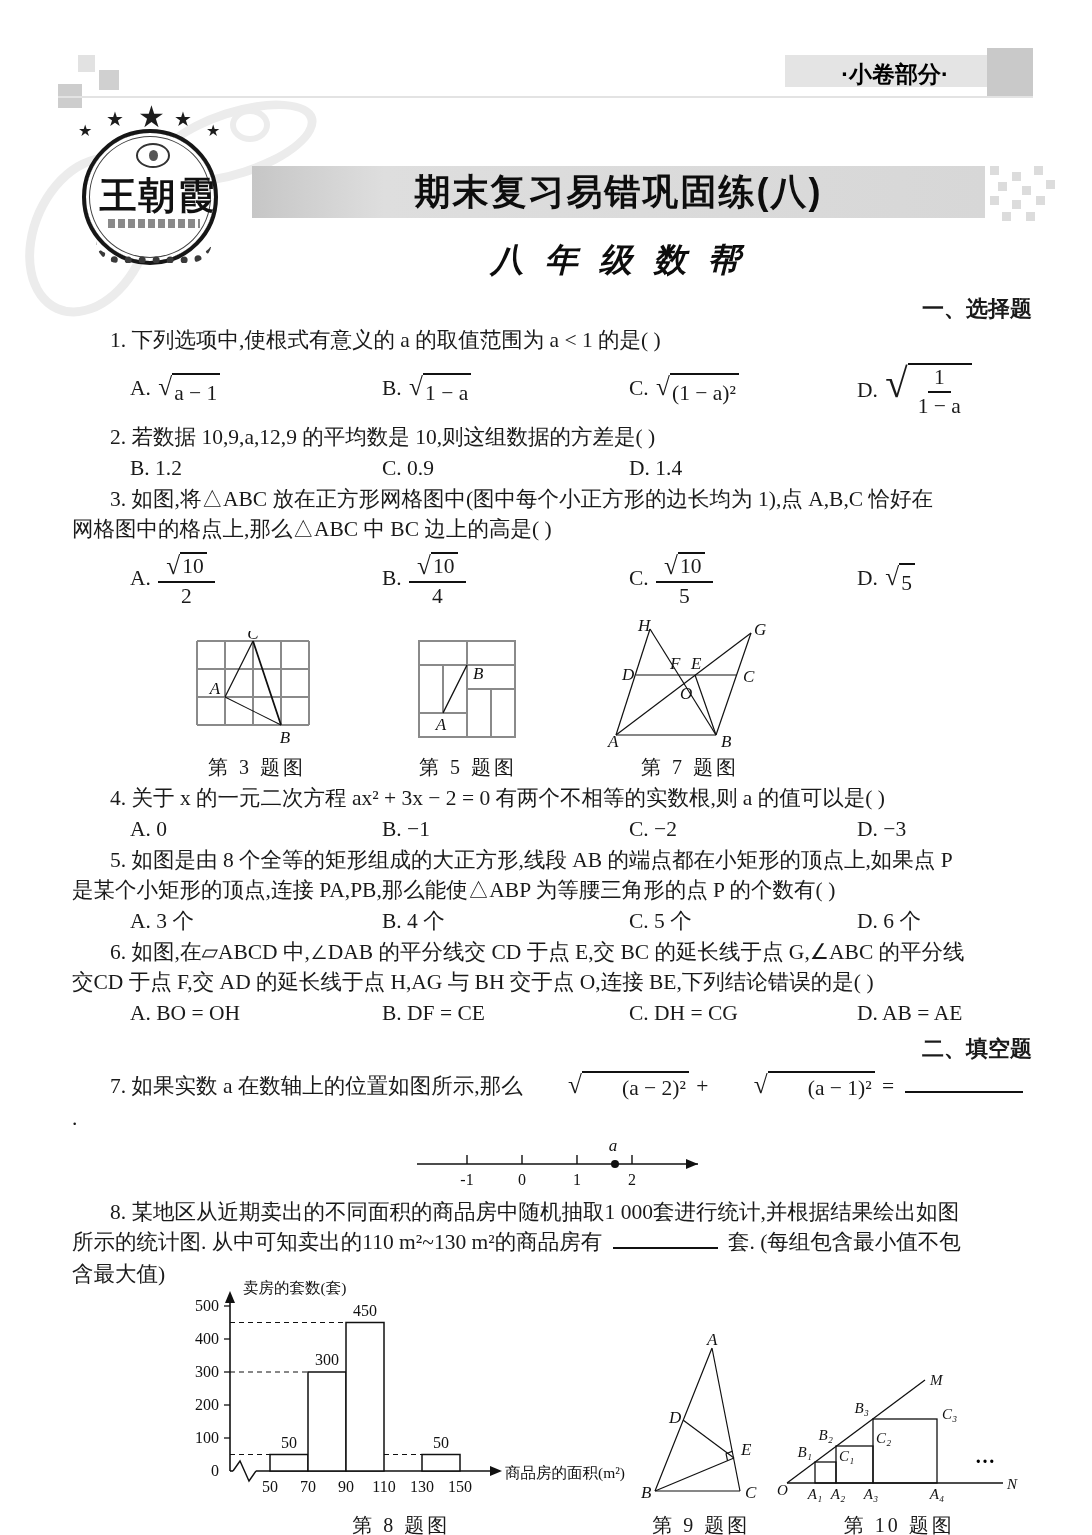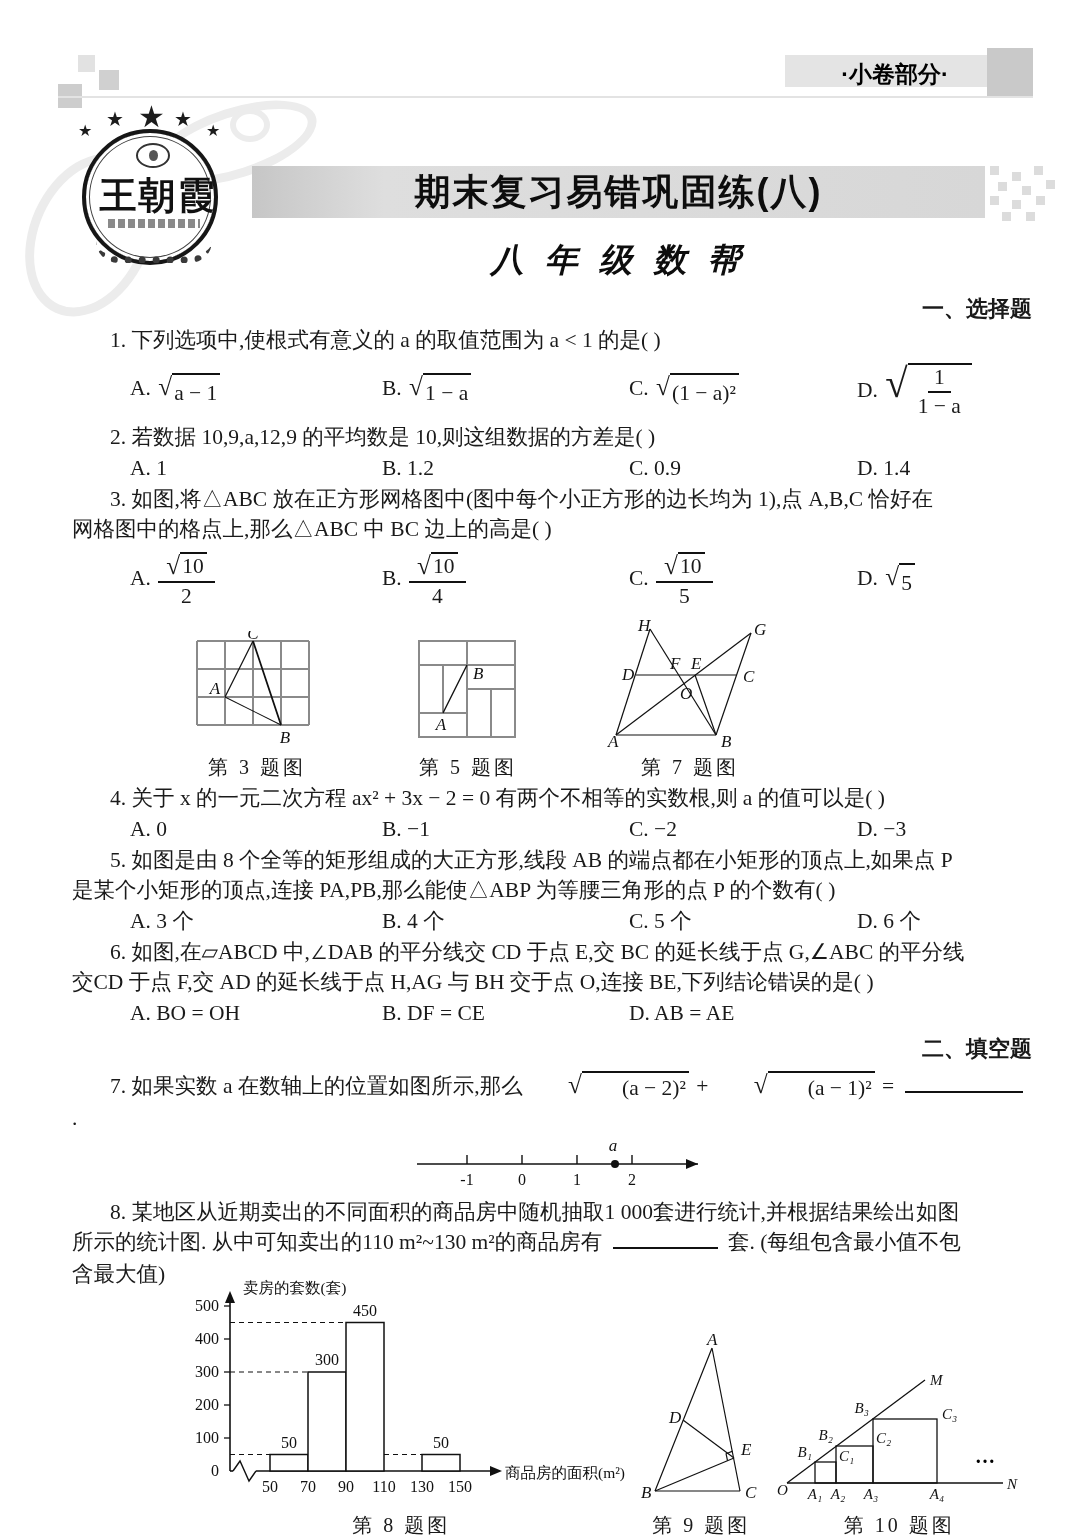--- a/index.html
+++ b/index.html
@@ -167,21 +167,20 @@
             <span class="sq-body"><span class="fr">
                 <span class="fr-num">1</span>
                 <span class="fr-den">1 − a</span>
               </span></span>
           </span>
       </span>
     </div>
 
     <div class="qline indent">2. 若数据 10,9,a,12,9 的平均数是 10,则这组数据的方差是(        )</div>
     <div class="opts">
-      <span>A. 1</span>
       <span>B. 1.2</span>
       <span>C. 0.9</span>
       <span>D. 1.4</span>
     </div>
 
     <div class="qline indent">3. 如图,将△ABC 放在正方形网格图中(图中每个小正方形的边长均为 1),点 A,B,C 恰好在</div>
     <div class="qline">网格图中的格点上,那么△ABC 中 BC 边上的高是(        )</div>
     <div class="opts opts-math" style="margin:8px 0 2px;">
       <span>
         <span>A.</span>
@@ -291,20 +290,21 @@
       <span>B. 4 个</span>
       <span>C. 5 个</span>
       <span>D. 6 个</span>
     </div>
 
     <div class="qline indent">6. 如图,在▱ABCD 中,∠DAB 的平分线交 CD 于点 E,交 BC 的延长线于点 G,∠ABC 的平分线</div>
     <div class="qline">交CD 于点 F,交 AD 的延长线于点 H,AG 与 BH 交于点 O,连接 BE,下列结论错误的是(        )</div>
     <div class="opts">
       <span>A. BO = OH</span>
       <span>B. DF = CE</span>
+      <span>C. DH = CG</span>
       <span>D. AB = AE</span>
     </div>
 
     <div class="sec" style="margin-top:4px;">二、填空题</div>
 
     <div class="qline indent" style="margin-top:6px;">
       <span>7. 如果实数 a 在数轴上的位置如图所示,那么</span>
       <span class="sq">
           <span class="sq-sign">√</span>
           <span class="sq-body">(a − 2)²</span>

